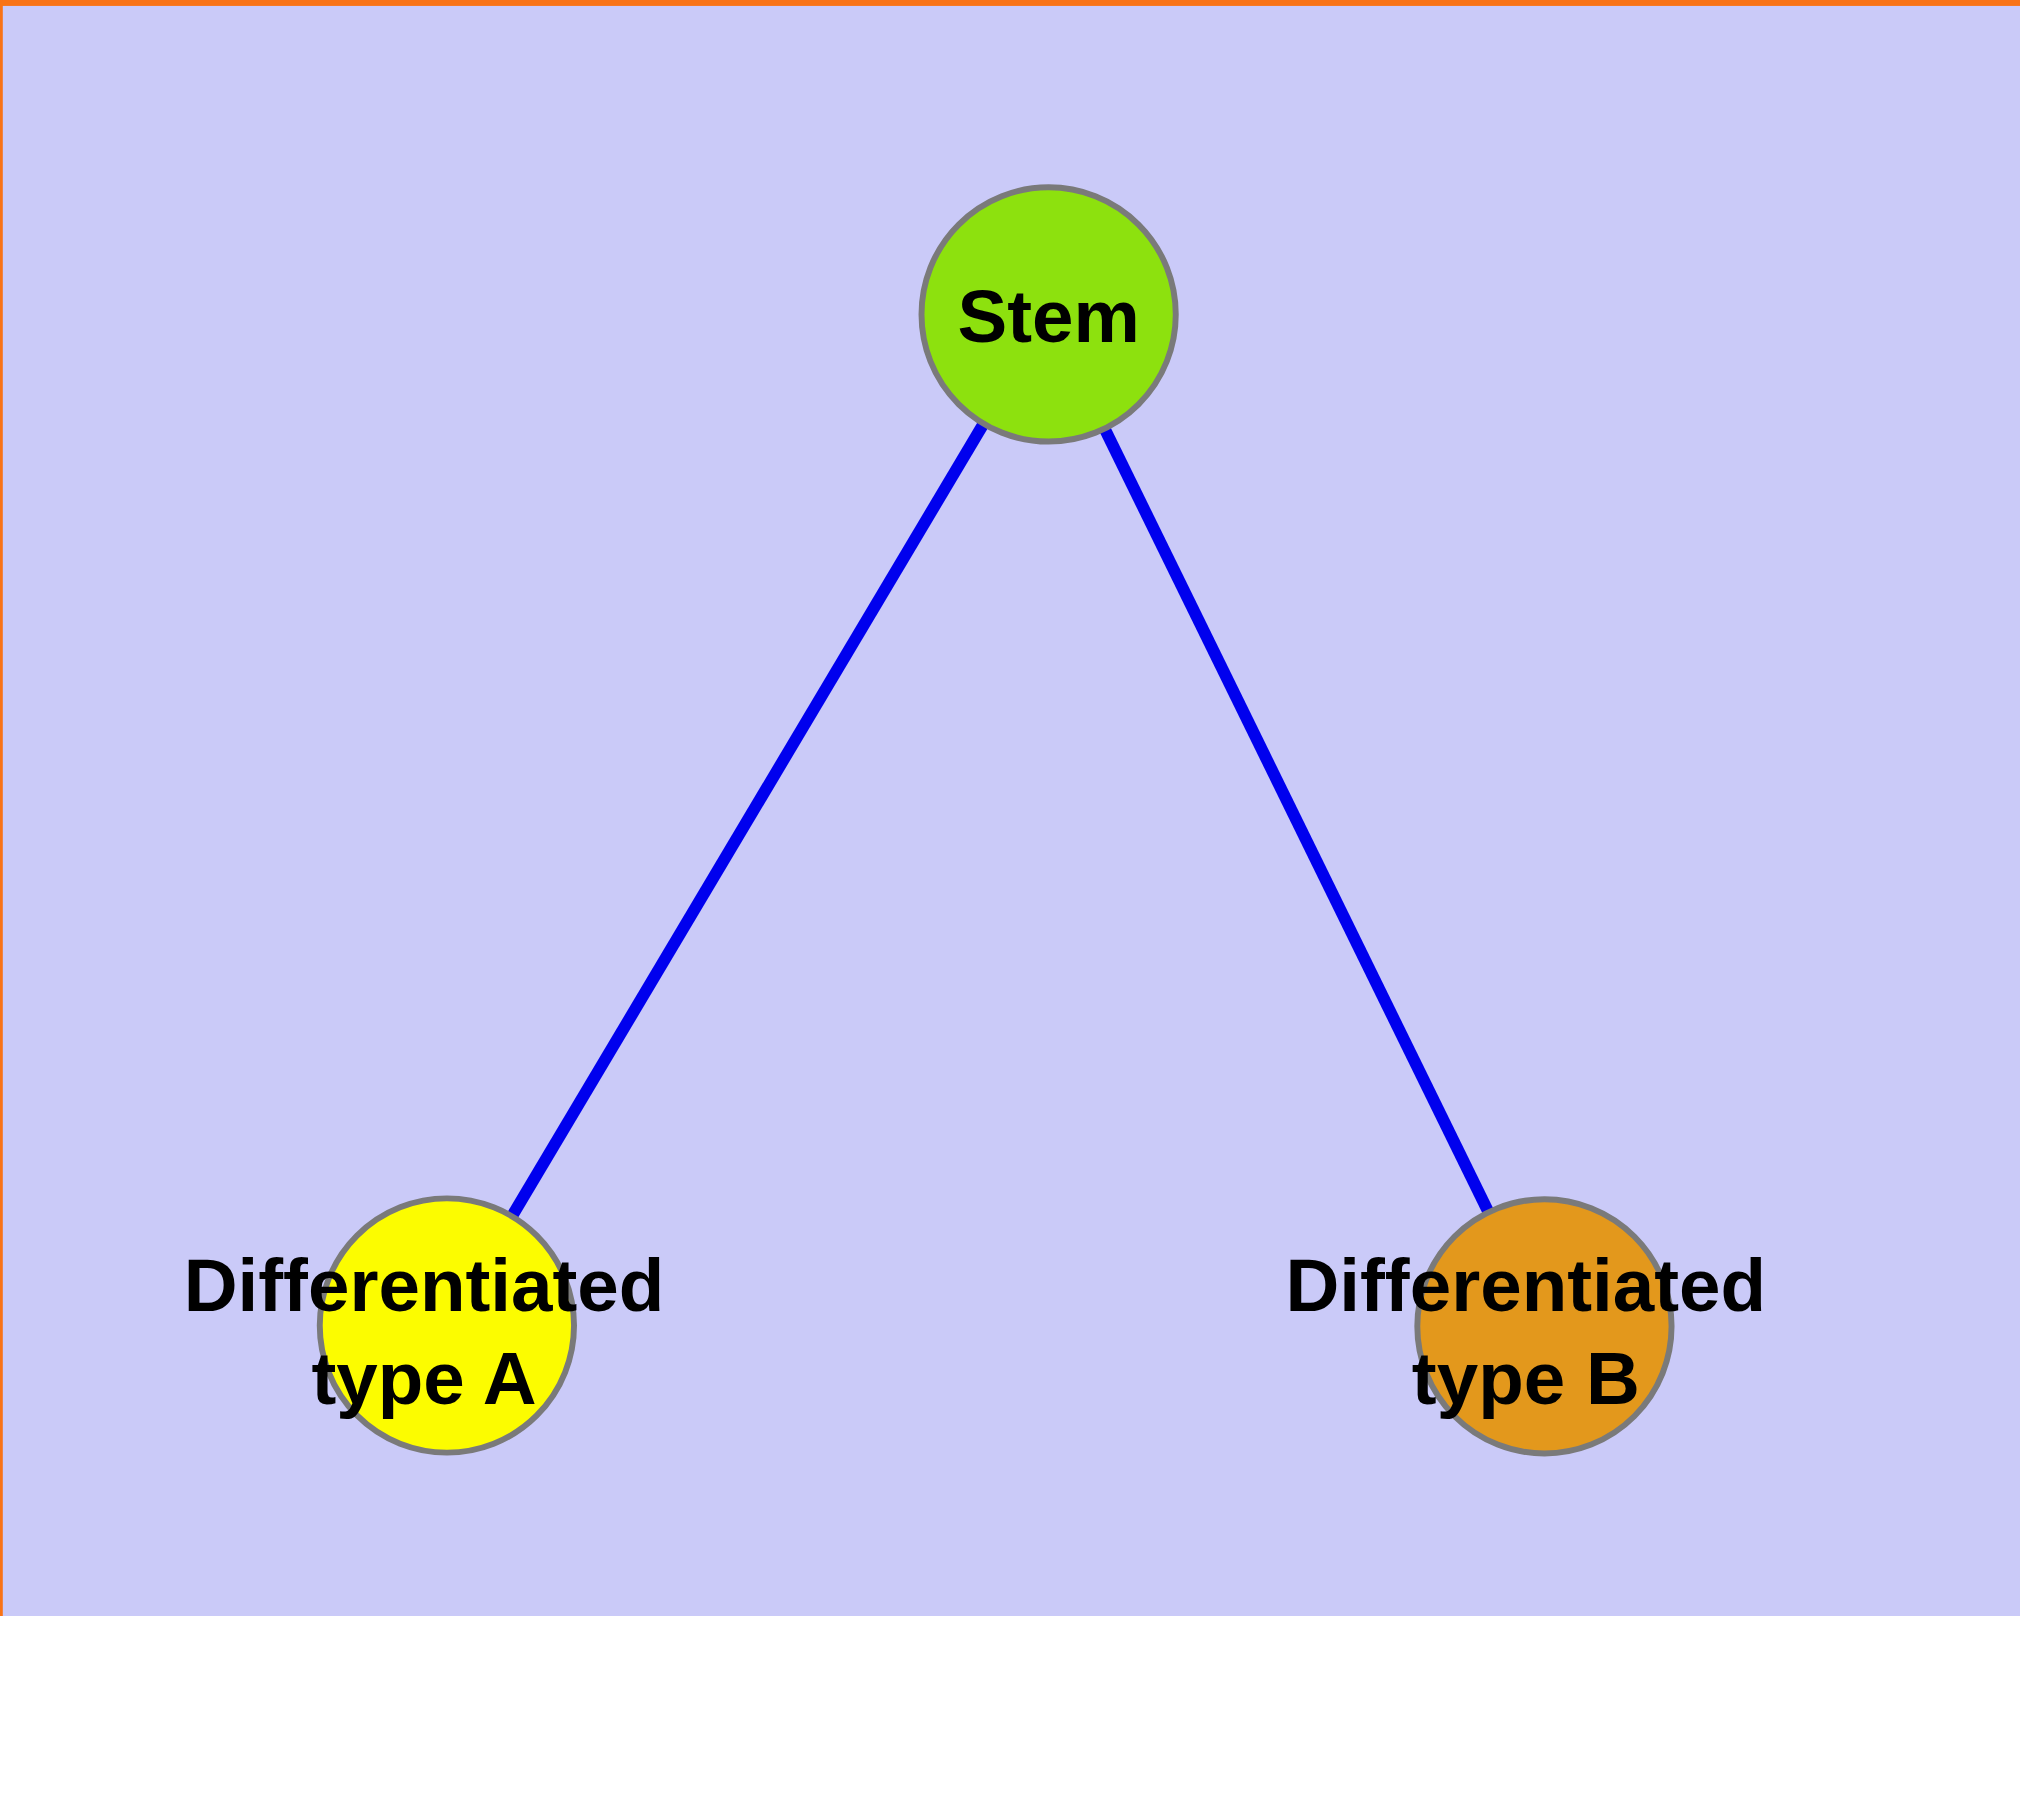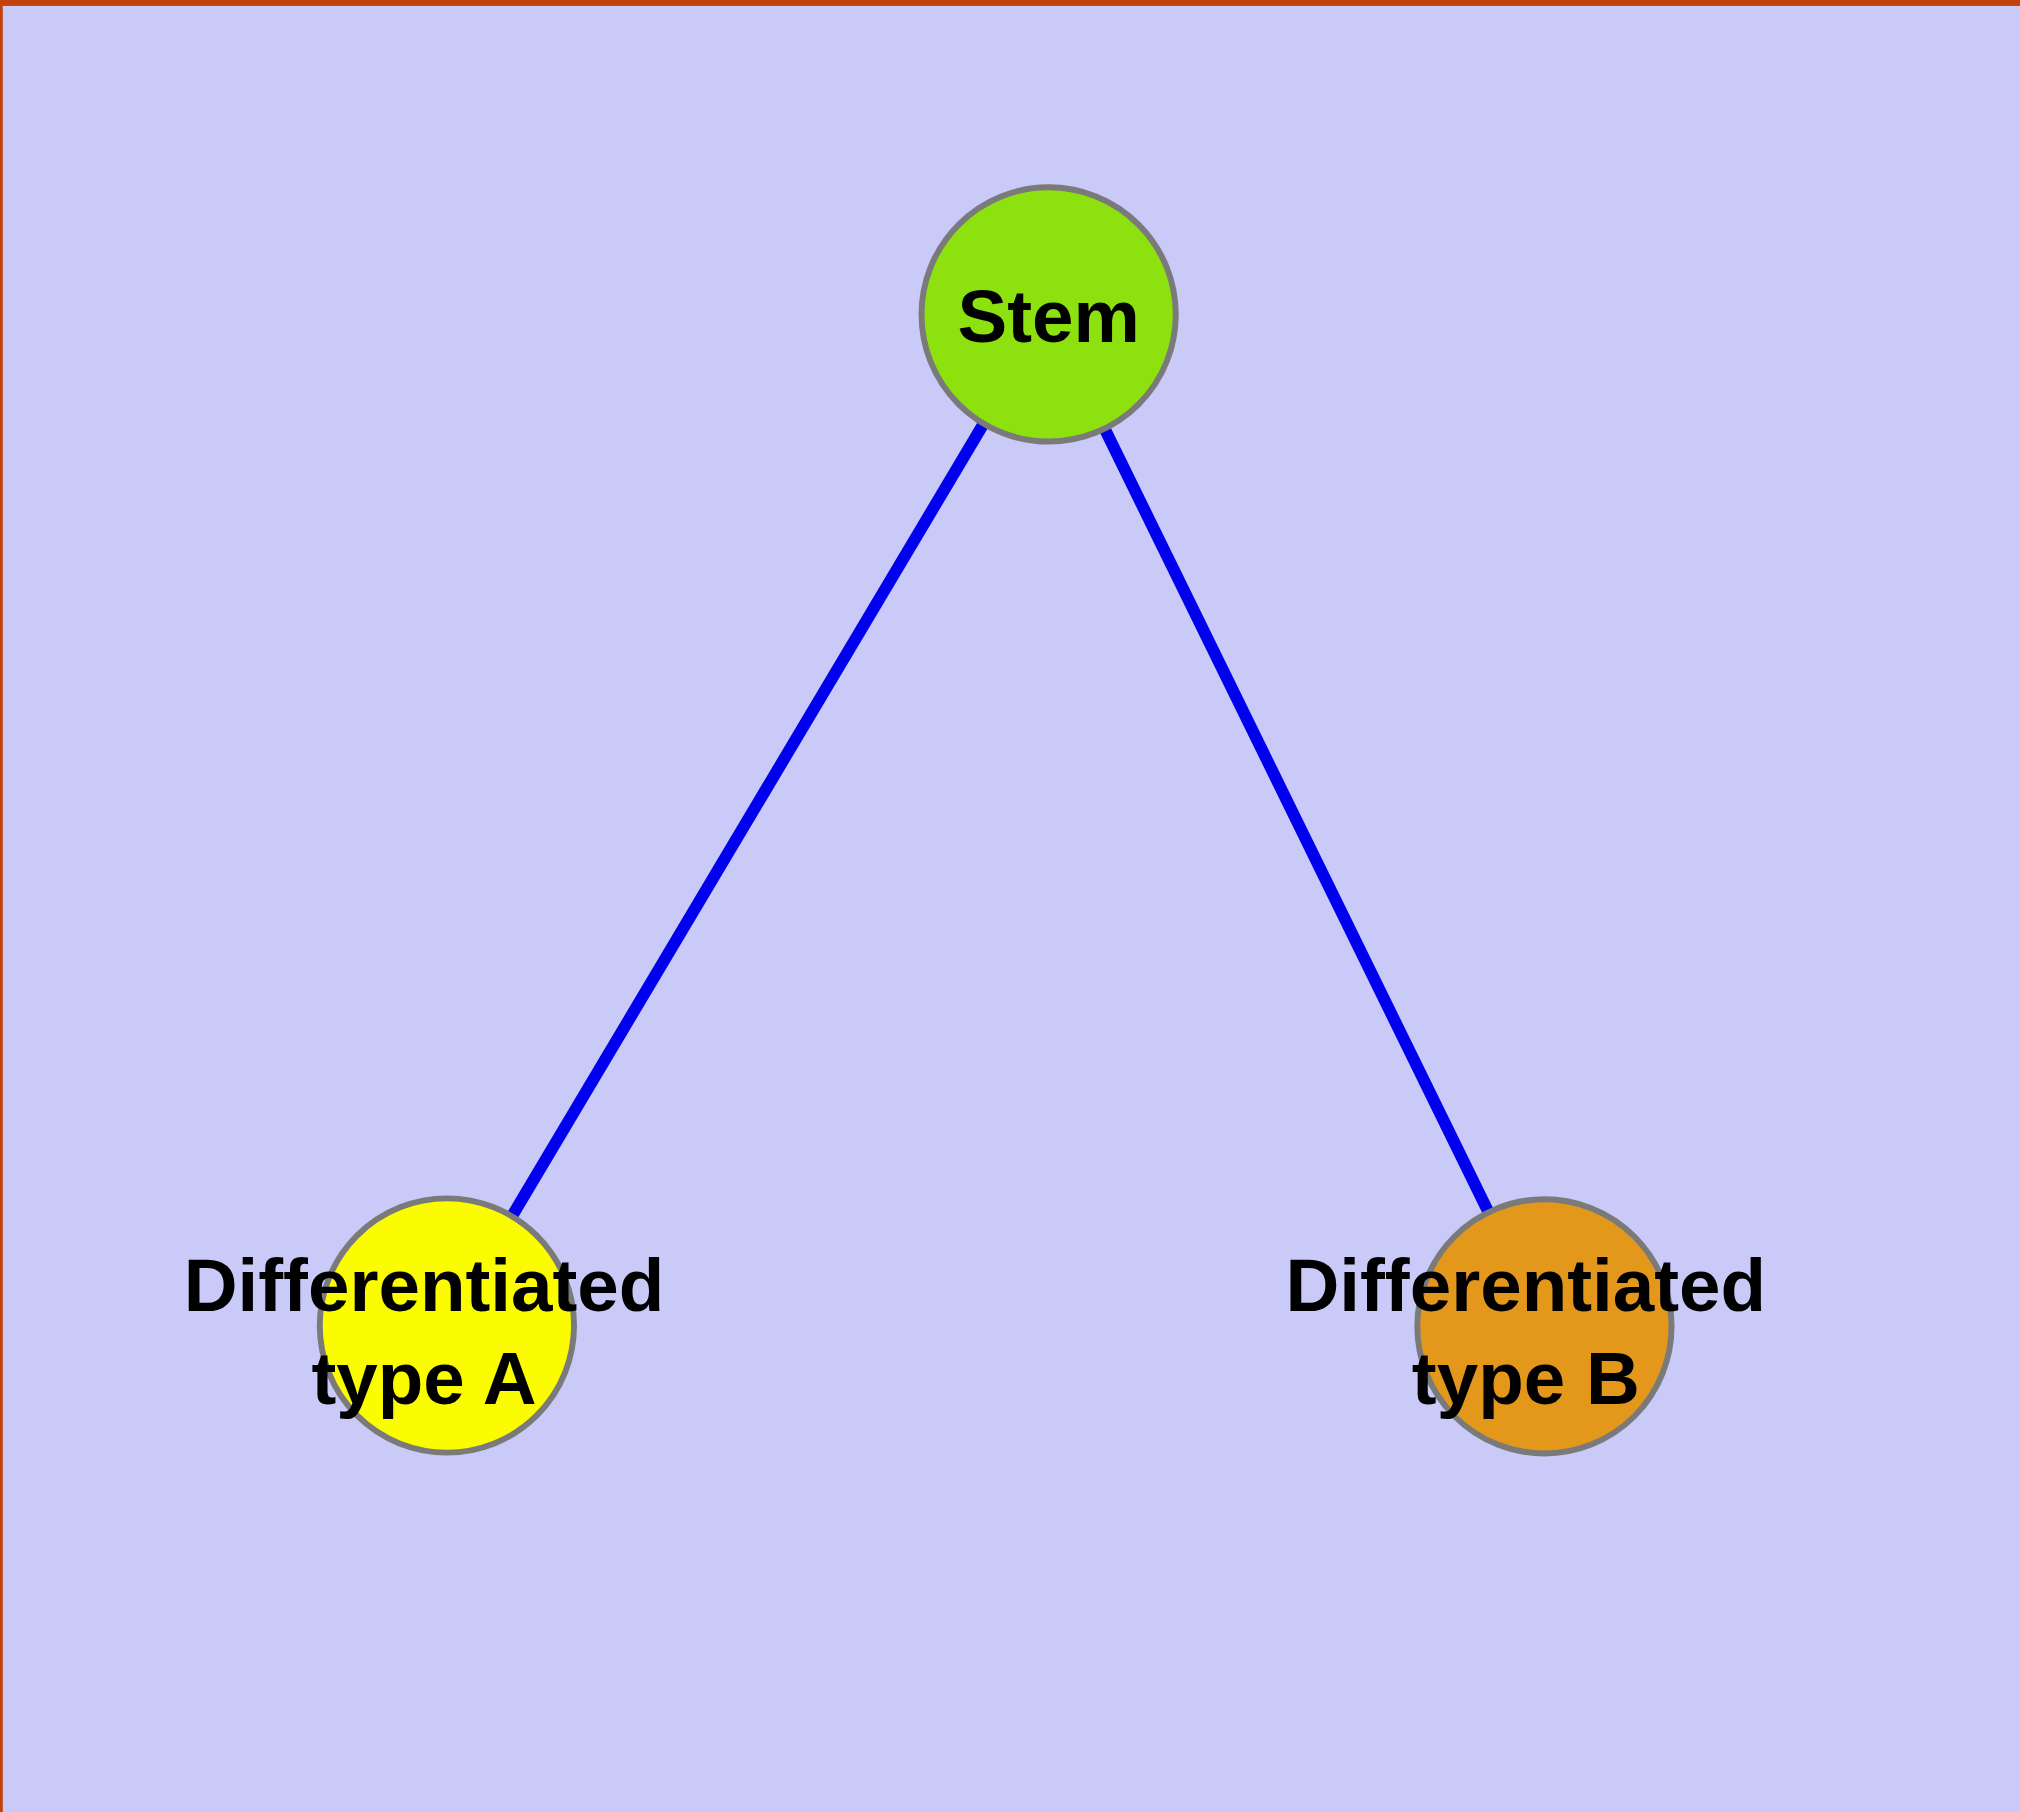--- a/index.html
+++ b/index.html
@@ -4,22 +4,22 @@
 <style>
   html, body {
     margin: 0;
     padding: 0;
     background: #ffffff;
     font-family: "Liberation Sans", sans-serif;
   }
   .page {
     position: relative;
     width: 2021px;
-    height: 1812px;
-    background: #c2410c;
+    height: 1616px;
+    background: #f97316;
     overflow: hidden;
   }
   .plot {
     position: absolute;
     left: 0;
     top: 0;
     width: 2021px;
     height: 1812px;
     display: block;
   }

